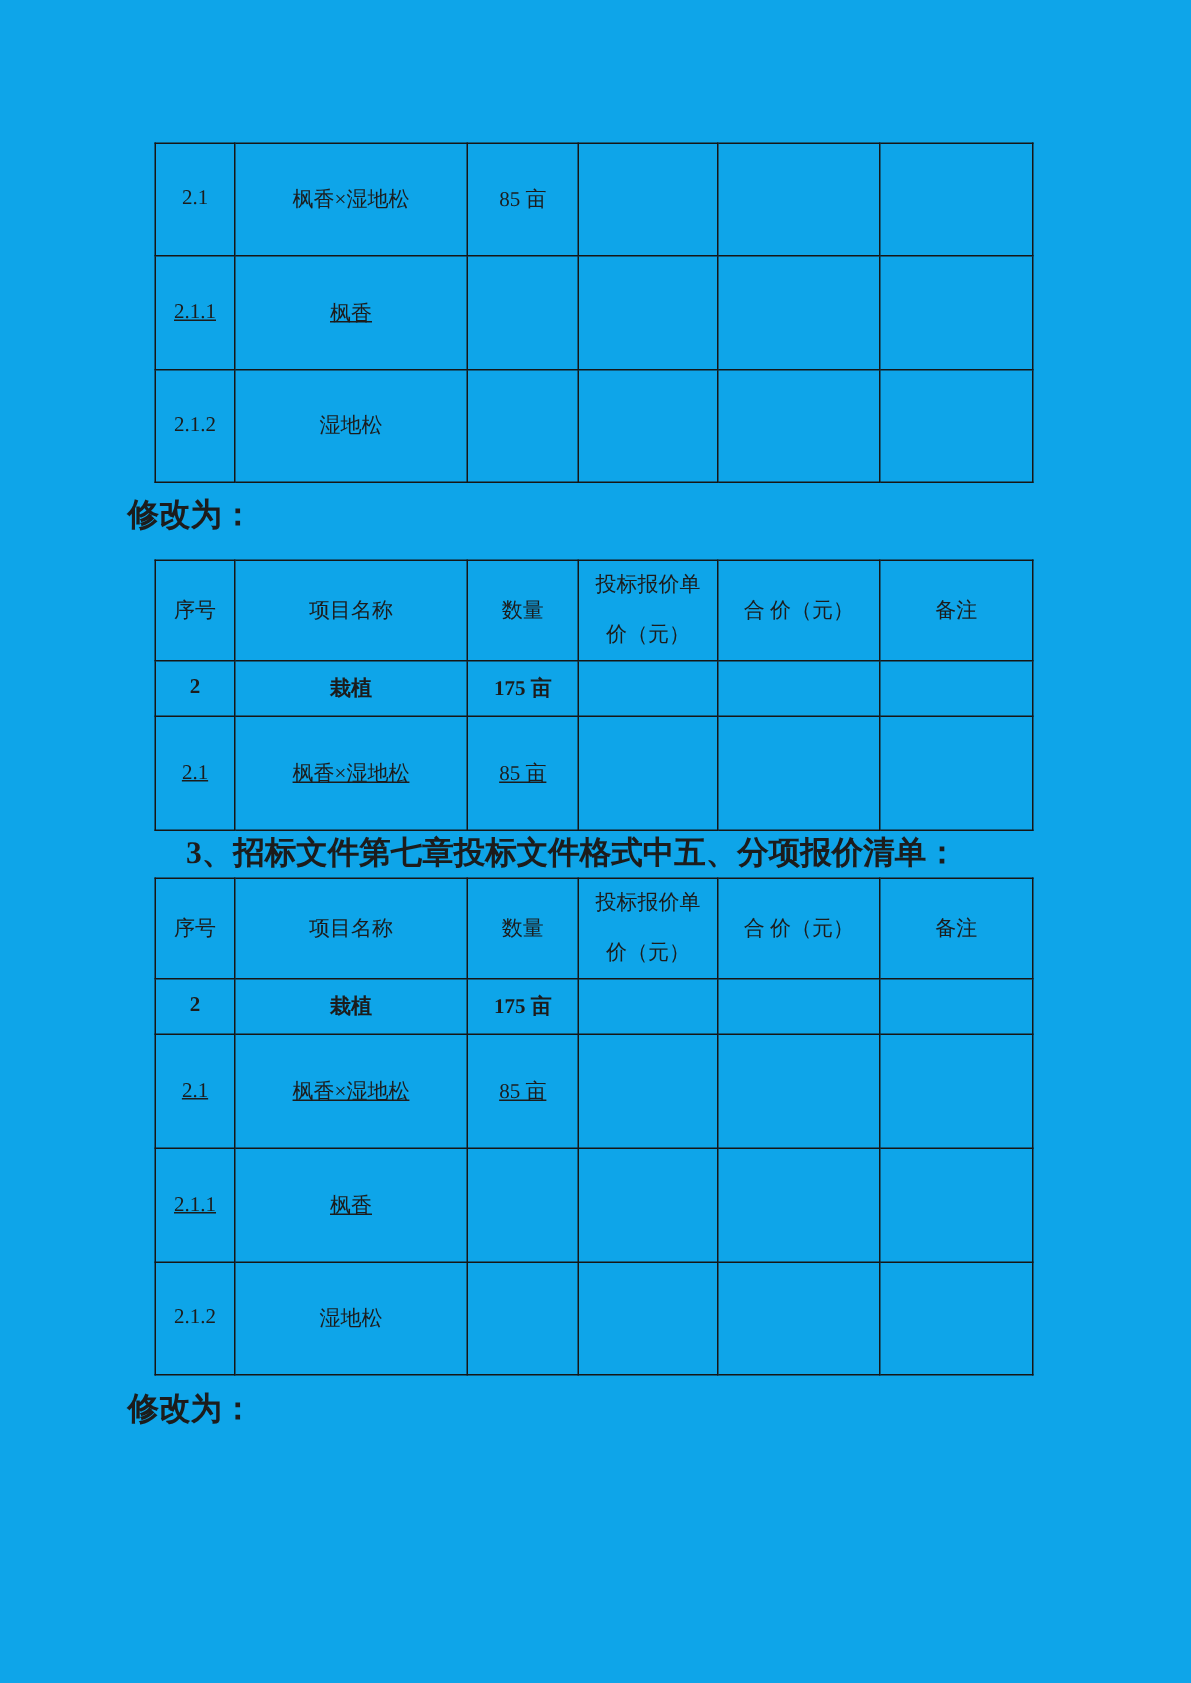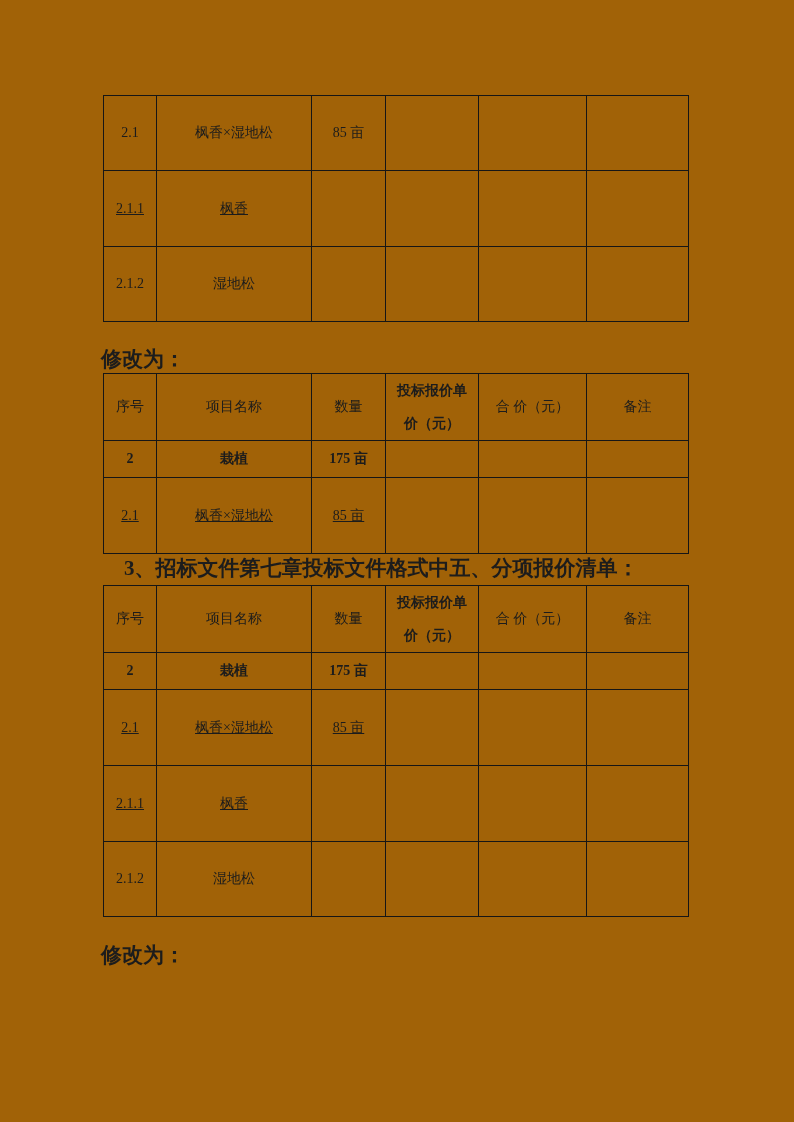--- a/index.html
+++ b/index.html
@@ -1,20 +1,20 @@
 <!DOCTYPE html>
 <html><head>
 <meta charset="utf-8">
 <style>
   html, body { margin: 0; padding: 0; background: #ffffff; }
   .page {
     position: relative;
     width: 794px;
     height: 1122px;
-    background: #a16207;
+    background: #0ea5e9;
     font-family: "Liberation Serif", "DejaVu Serif", serif;
     color: #1c1c1c;
     overflow: hidden;
   }
   table.price {
     position: absolute;
     left: 103px;
     width: 585px;
     border-collapse: collapse;
     table-layout: fixed;
@@ -44,27 +44,26 @@
   tr.r-tall   { height: 76px; text-decoration: underline; }
   tr.r-tall1  { height: 75px; }
 
   th.qty-h { font-weight: bold; font-family: Liberation Serif, serif; }
   tr.bold-row td { font-weight: bold; }
 
   .unit-wrap {
     width: 74px;
     margin: 0 auto;
     line-height: 33px;
-    font-weight: bold;
   }
 
   .modify-note {
     position: absolute;
     left: 85px;
-    margin: 16px;
+    margin: 0;
     font-size: 21px;
     font-weight: bold;
     line-height: 27px;
     white-space: nowrap;
   }
   #modify1 { top: 330px; }
   #modify2 { top: 926px; }
 
   .section-heading {
     position: absolute;

